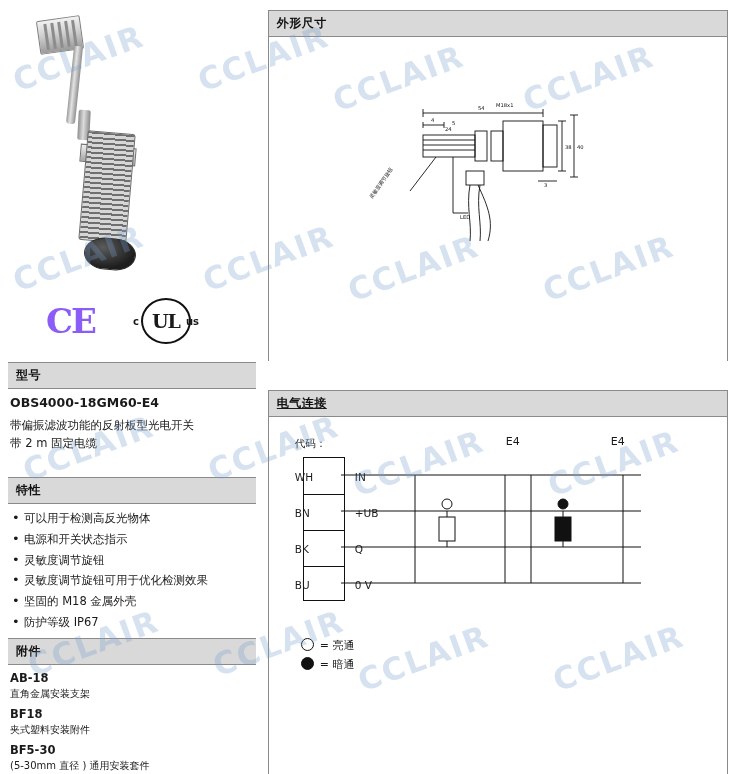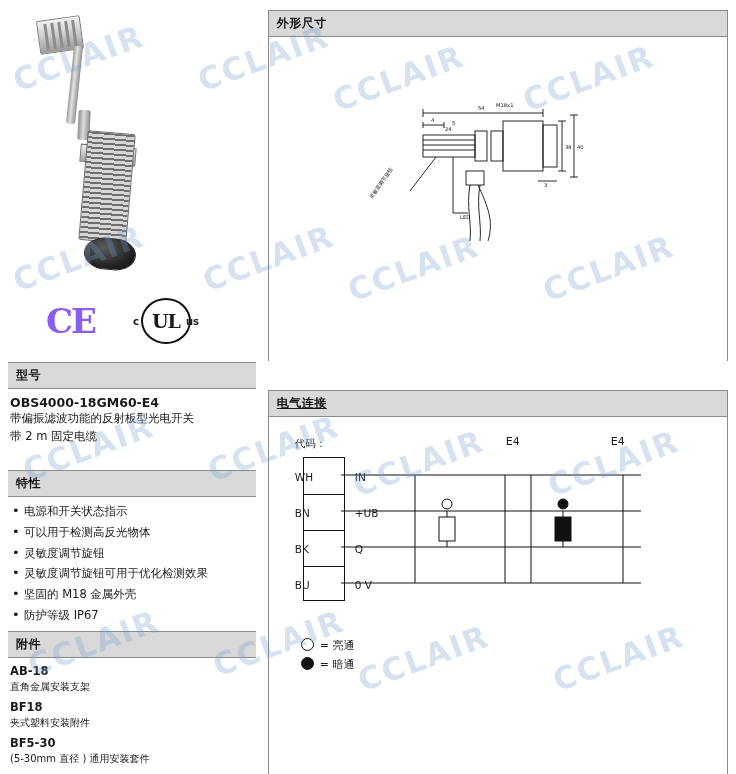--- a/index.html
+++ b/index.html
@@ -185,20 +185,21 @@
   .ul-c { left: 0; }
   .ul-us { right: 0; }
 
   
   .model-body {
     padding: 6px 2px 2px 2px;
   }
   .model-name {
     font-weight: bold;
     font-size: 12.5px;
+    margin-bottom: 7px;
   }
   .model-desc {
     font-size: 11.5px;
     line-height: 1.55;
   }
 
   
   .feat-list {
     list-style: none;
     margin: 7px 0 0 0;
@@ -383,22 +384,22 @@
 
       <div class="sec-header">型号</div>
       <div class="model-body">
         <div class="model-name">OBS4000-18GM60-E4</div>
         <div class="model-desc">带偏振滤波功能的反射板型光电开关</div>
         <div class="model-desc">带 2 m 固定电缆</div>
       </div>
 
       <div class="sec-header" style="margin-top:22px">特性</div>
       <ul class="feat-list">
+        <li>可以用于检测高反光物体</li>
         <li>电源和开关状态指示</li>
-        <li>可以用于检测高反光物体</li>
         <li>灵敏度调节旋钮</li>
         <li>灵敏度调节旋钮可用于优化检测效果</li>
         <li>坚固的 M18 金属外壳</li>
         <li>防护等级 IP67</li>
       </ul>
 
       <div class="sec-header" style="margin-top:8px">附件</div>
       <div class="acc-body">
         <div class="acc-code">AB-18</div>
         <div class="acc-text">直角金属安装支架</div>

